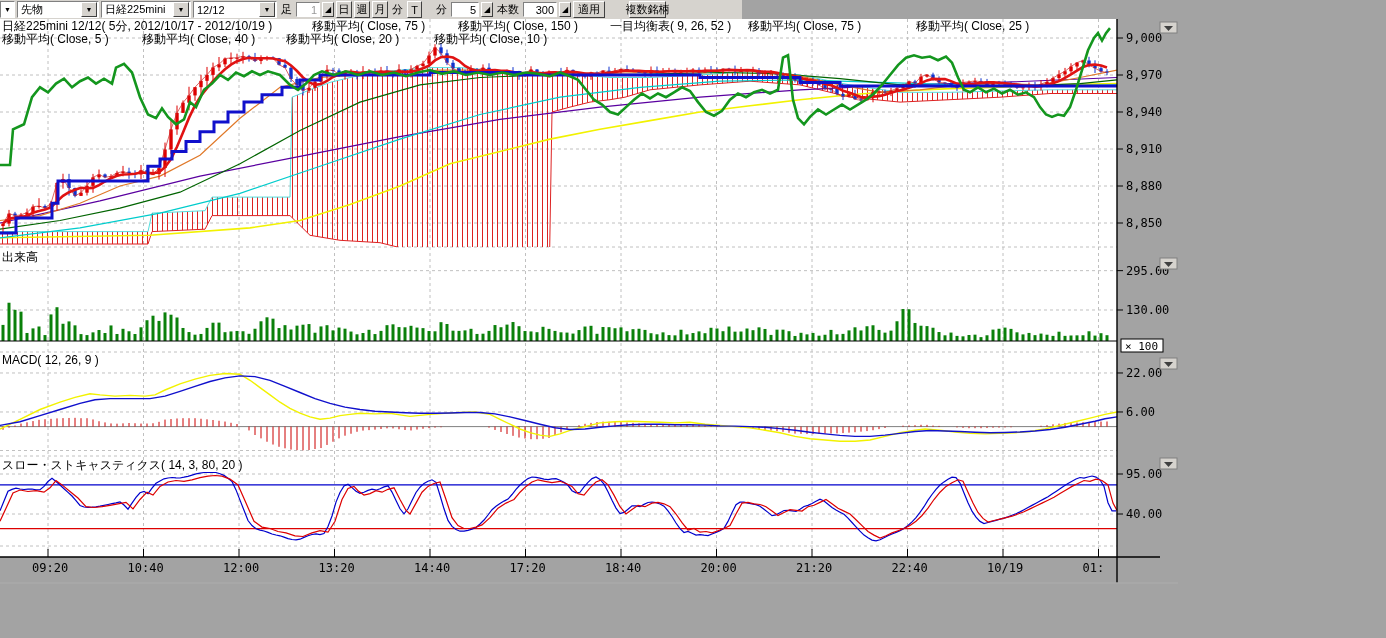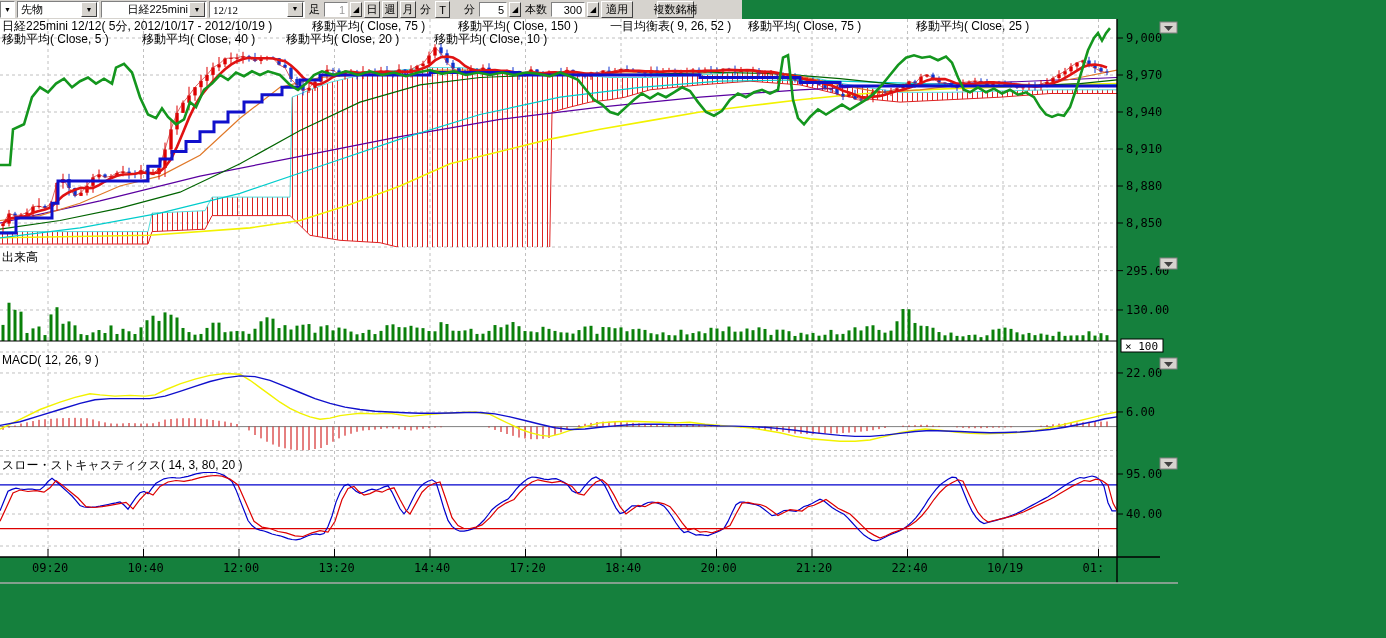--- a/index.html
+++ b/index.html
@@ -1,18 +1,18 @@
 <!DOCTYPE html>
 <html><head>
 <meta charset="utf-8">
 <style>
   html,body{margin:0;padding:0;background:#fff;}
   body{width:1386px;height:638px;overflow:hidden;position:relative;
        font-family:"Liberation Sans",sans-serif;}
-  .app{position:absolute;left:0;top:0;width:1386px;height:638px;background:#15803d;}
+  .app{position:absolute;left:0;top:0;width:1386px;height:638px;background:#a3a3a3;}
   
   .toolbar{position:absolute;left:0;top:0;width:742px;height:19px;background:#d6d3ce;
            display:flex;align-items:center;gap:2px;padding:0;border-bottom:1px solid #808080;
            font-size:11px;white-space:nowrap;}
   .tb-combo{height:17px;background:#fff;border:1px solid;border-color:#808080 #fff #fff #808080;
             display:flex;align-items:center;justify-content:space-between;padding-left:3px;box-sizing:border-box;}
   .tb-combo .arrow-btn{width:14px;height:13px;margin:1px;background:#d6d3ce;
             border:1px solid;border-color:#fff #404040 #404040 #fff;
             display:flex;align-items:center;justify-content:center;font-size:7px;line-height:1;}
   .tb-label{padding:0 2px;}
@@ -35,25 +35,25 @@
 <div class="app">
 
   <div class="toolbar">
     <div class="tb-combo" style="width:15px;justify-content:center;padding-left:0;">
       <span style="font-size:7px;">▼</span>
     </div>
     <div class="tb-combo" style="width:82px;">
       <span>先物</span>
       <span class="arrow-btn">▼</span>
     </div>
-    <div class="tb-combo" style="width:106px;justify-content:flex-end;">
+    <div class="tb-combo" style="width:90px;">
       <span>日経225mini</span>
       <span class="arrow-btn">▼</span>
     </div>
-    <div class="tb-combo" style="width:96px;font-family:Liberation Serif, serif;">
+    <div class="tb-combo" style="width:84px;">
       <span>12/12</span>
       <span class="arrow-btn">▼</span>
     </div>
     <span class="tb-label">足</span>
     <span class="tb-field dim" style="width:24px;">1</span>
     <span class="tb-spinbtn">◢</span>
     <span class="tb-btn" style="width:16px;">日</span>
     <span class="tb-btn" style="width:16px;">週</span>
     <span class="tb-btn" style="width:16px;">月</span>
     <span class="tb-flat">分</span>

